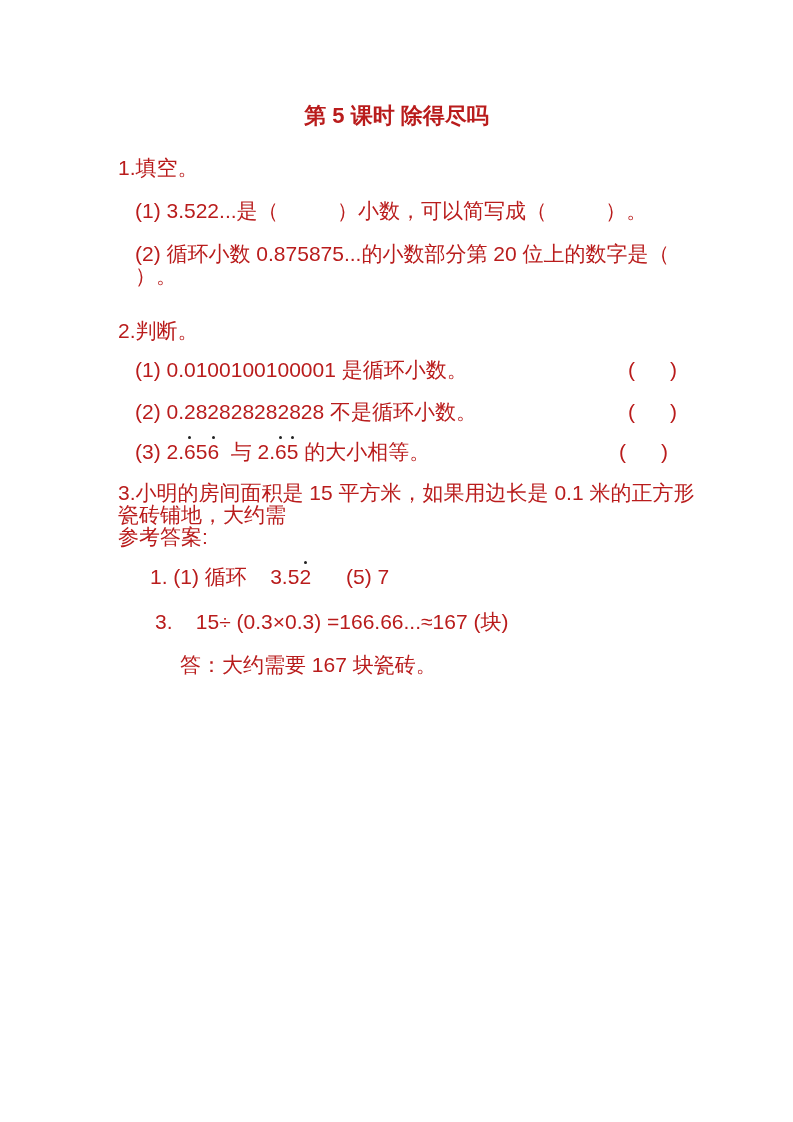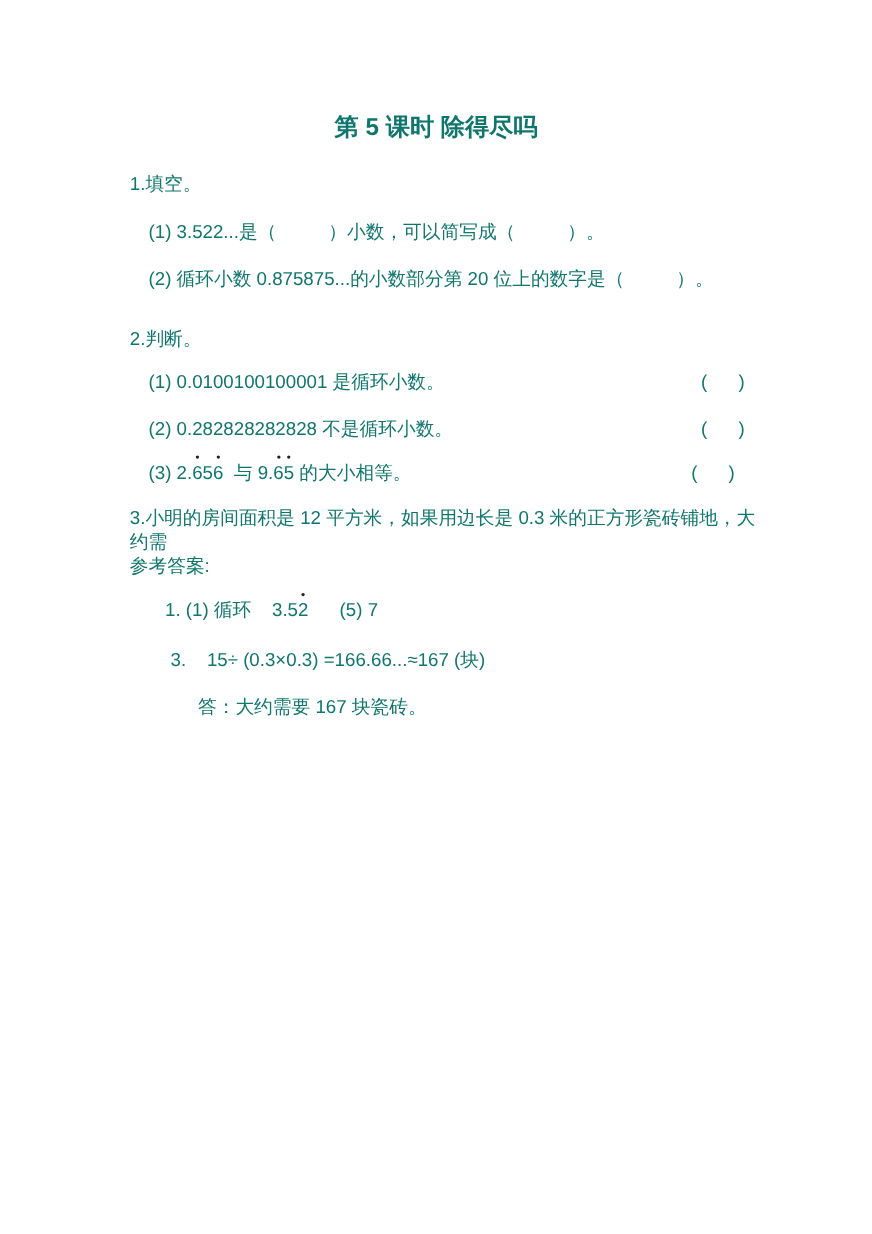--- a/index.html
+++ b/index.html
@@ -2,36 +2,36 @@
 <html><head>
 <meta charset="utf-8">
 <style>
   html, body { margin: 0; padding: 0; background: #ffffff; }
   .page {
     position: relative;
     width: 793px;
     height: 810px;
     box-sizing: border-box;
     background: #ffffff;
-    color: #0f766e;
+    color: #b91c1c;
     font-family: "Liberation Sans", sans-serif;
     padding: 101px 90px 0 118px;
     overflow: hidden;
   }
   .title {
     position: relative;
     left: -14px;
     text-align: center;
     font-weight: bold;
     font-size: 22px;
     line-height: 30px;
     white-space: pre-wrap;
   }
   .line {
-    font-size: 17px;
+    font-size: 21px;
     line-height: 22px;
     white-space: pre-wrap;
   }
   .jrow { display: flex; justify-content: space-between; align-items: flex-start; }
   .jrow > span { white-space: pre-wrap; }
   .indent1 { padding-left: 17px; }
   .indent2 { padding-left: 9px; }
   .ansind { padding-left: 32px; }
   .ansind3 { padding-left: 37px; }
   .ansind4 { padding-left: 62px; }
@@ -82,25 +82,25 @@
     <span>(1) 0.0100100100001 是循环小数。</span>
     <span class="marks12">(      )</span>
   </div>
 
   <div class="line mt-j2 indent1 jrow">
     <span>(2) 0.282828282828 不是循环小数。</span>
     <span class="marks12">(      )</span>
   </div>
 
   <div class="line mt-j3 indent1 jrow">
-    <span><span>(3) 2.</span><span class="rdot">6</span><span>5</span><span class="rdot">6</span><span>  与 9.</span><span class="rdot">6</span><span class="rdot">5</span><span> 的大小相等。</span></span>
+    <span><span>(3) 2.</span><span class="rdot">6</span><span>5</span><span class="rdot">6</span><span>  与 2.</span><span class="rdot">6</span><span class="rdot">5</span><span> 的大小相等。</span></span>
     <span class="marks3">(      )</span>
   </div>
 
-  <div class="line mt-q3">3.小明的房间面积是 12 平方米，如果用边长是 0.3 米的正方形瓷砖铺地，大约需</div>
+  <div class="line mt-q3">3.小明的房间面积是 15 平方米，如果用边长是 0.1 米的正方形瓷砖铺地，大约需</div>
 
 
   <div class="line mt-ansh">参考答案:</div>
 
   <div class="line mt-a1 ansind"><span>1. (1) 循环    3.5</span><span class="rdot">2</span><span>      (5) 7</span></div>
 
 
   <div class="line mt-a3 ansind3">3.    15÷ (0.3×0.3) =166.66...≈167 (块)</div>
 
   <div class="line mt-a4 ansind4">答：大约需要 167 块瓷砖。</div>

